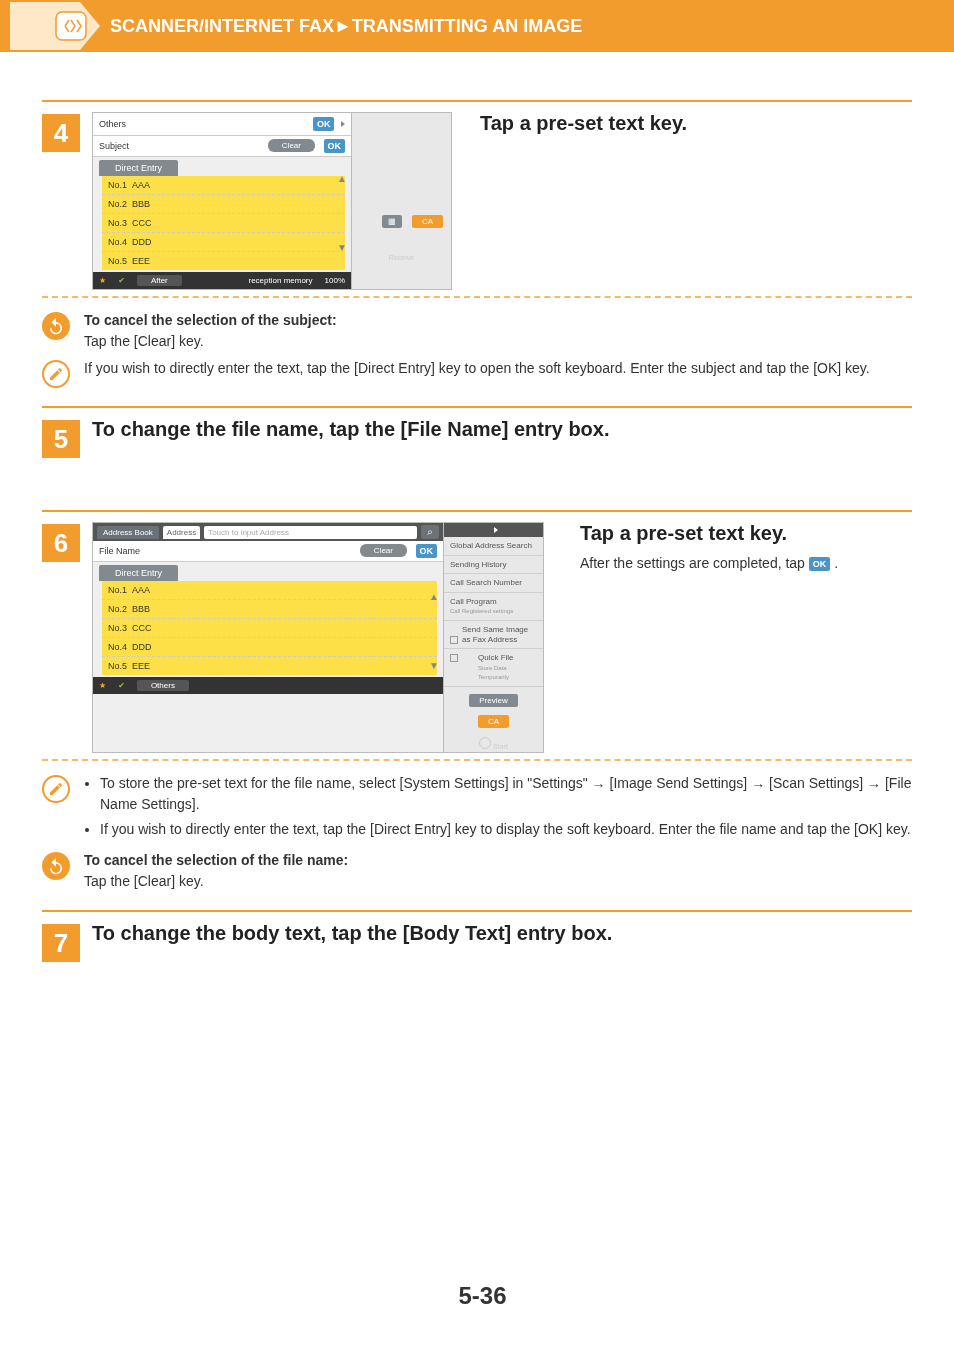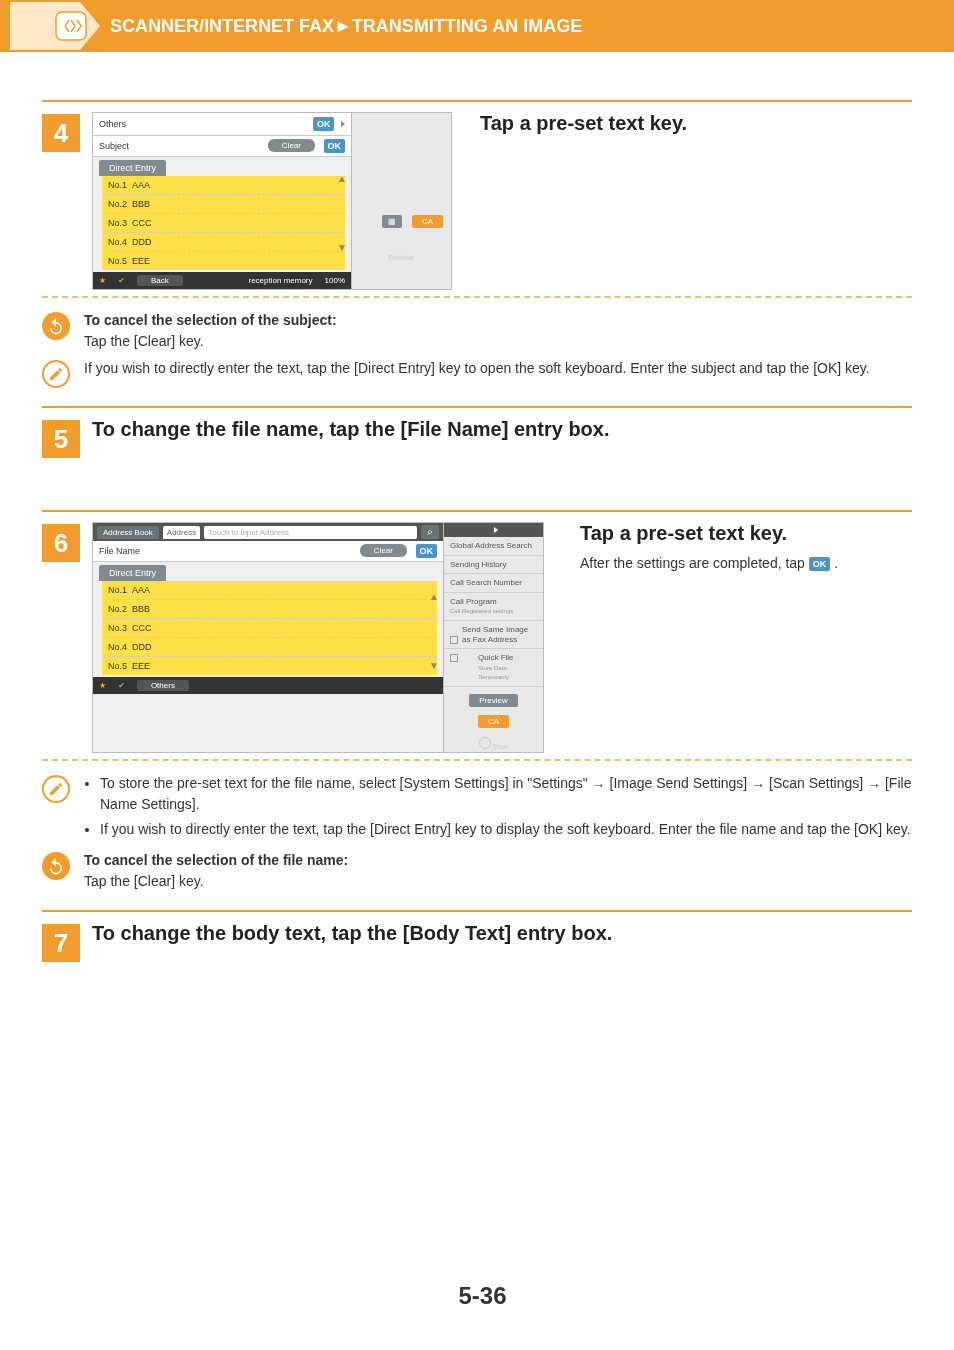--- a/index.html
+++ b/index.html
@@ -111,21 +111,21 @@
     padding: 3px 6px;
     display: flex;
     justify-content: space-between;
     align-items: center;
     border-bottom: 1px solid #ccc;
   }
   .ss-tab {
     display: inline-block;
     background: #838a8f;
     color: #fff;
-    padding: 3px 10px;
+    padding: 3px 16px;
     border-radius: 2px 2px 0 0;
     margin: 3px 0 0 6px;
     font-size: 9px;
   }
   .ss-list {
     background: #fde047;
     margin: 0 6px 2px 9px;
   }
   .ss-row {
     padding: 4px 6px;
@@ -305,21 +305,21 @@
             <div class="ss-row"><span>No.4</span>&nbsp;&nbsp;<span>DDD</span></div>
             <div class="ss-row" style="border-bottom:none"><span>No.5</span>&nbsp;&nbsp;<span>EEE</span></div>
           </div>
           <div class="ss-scroll">
               <span>▲</span>
               <span>▼</span>
             </div>
           <div class="ss-bottom">
             <span style="color:#f5a623">★</span>
             <span style="color:#8bc34a">✔</span>
-            <span class="ss-back">Back</span>
+            <span class="ss-back">After</span>
             <span style="flex:1"></span>
             <span>reception memory</span>
             <span>100%</span>
           </div>
         </div>
         <div class="ss-right" style="height:auto">
           <div style="height:98px"></div>
           <div style="text-align:right;padding-right:4px">
             <span class="ss-preview" style="padding:2px 6px">▦</span>
             <span class="ss-ca">CA</span>

